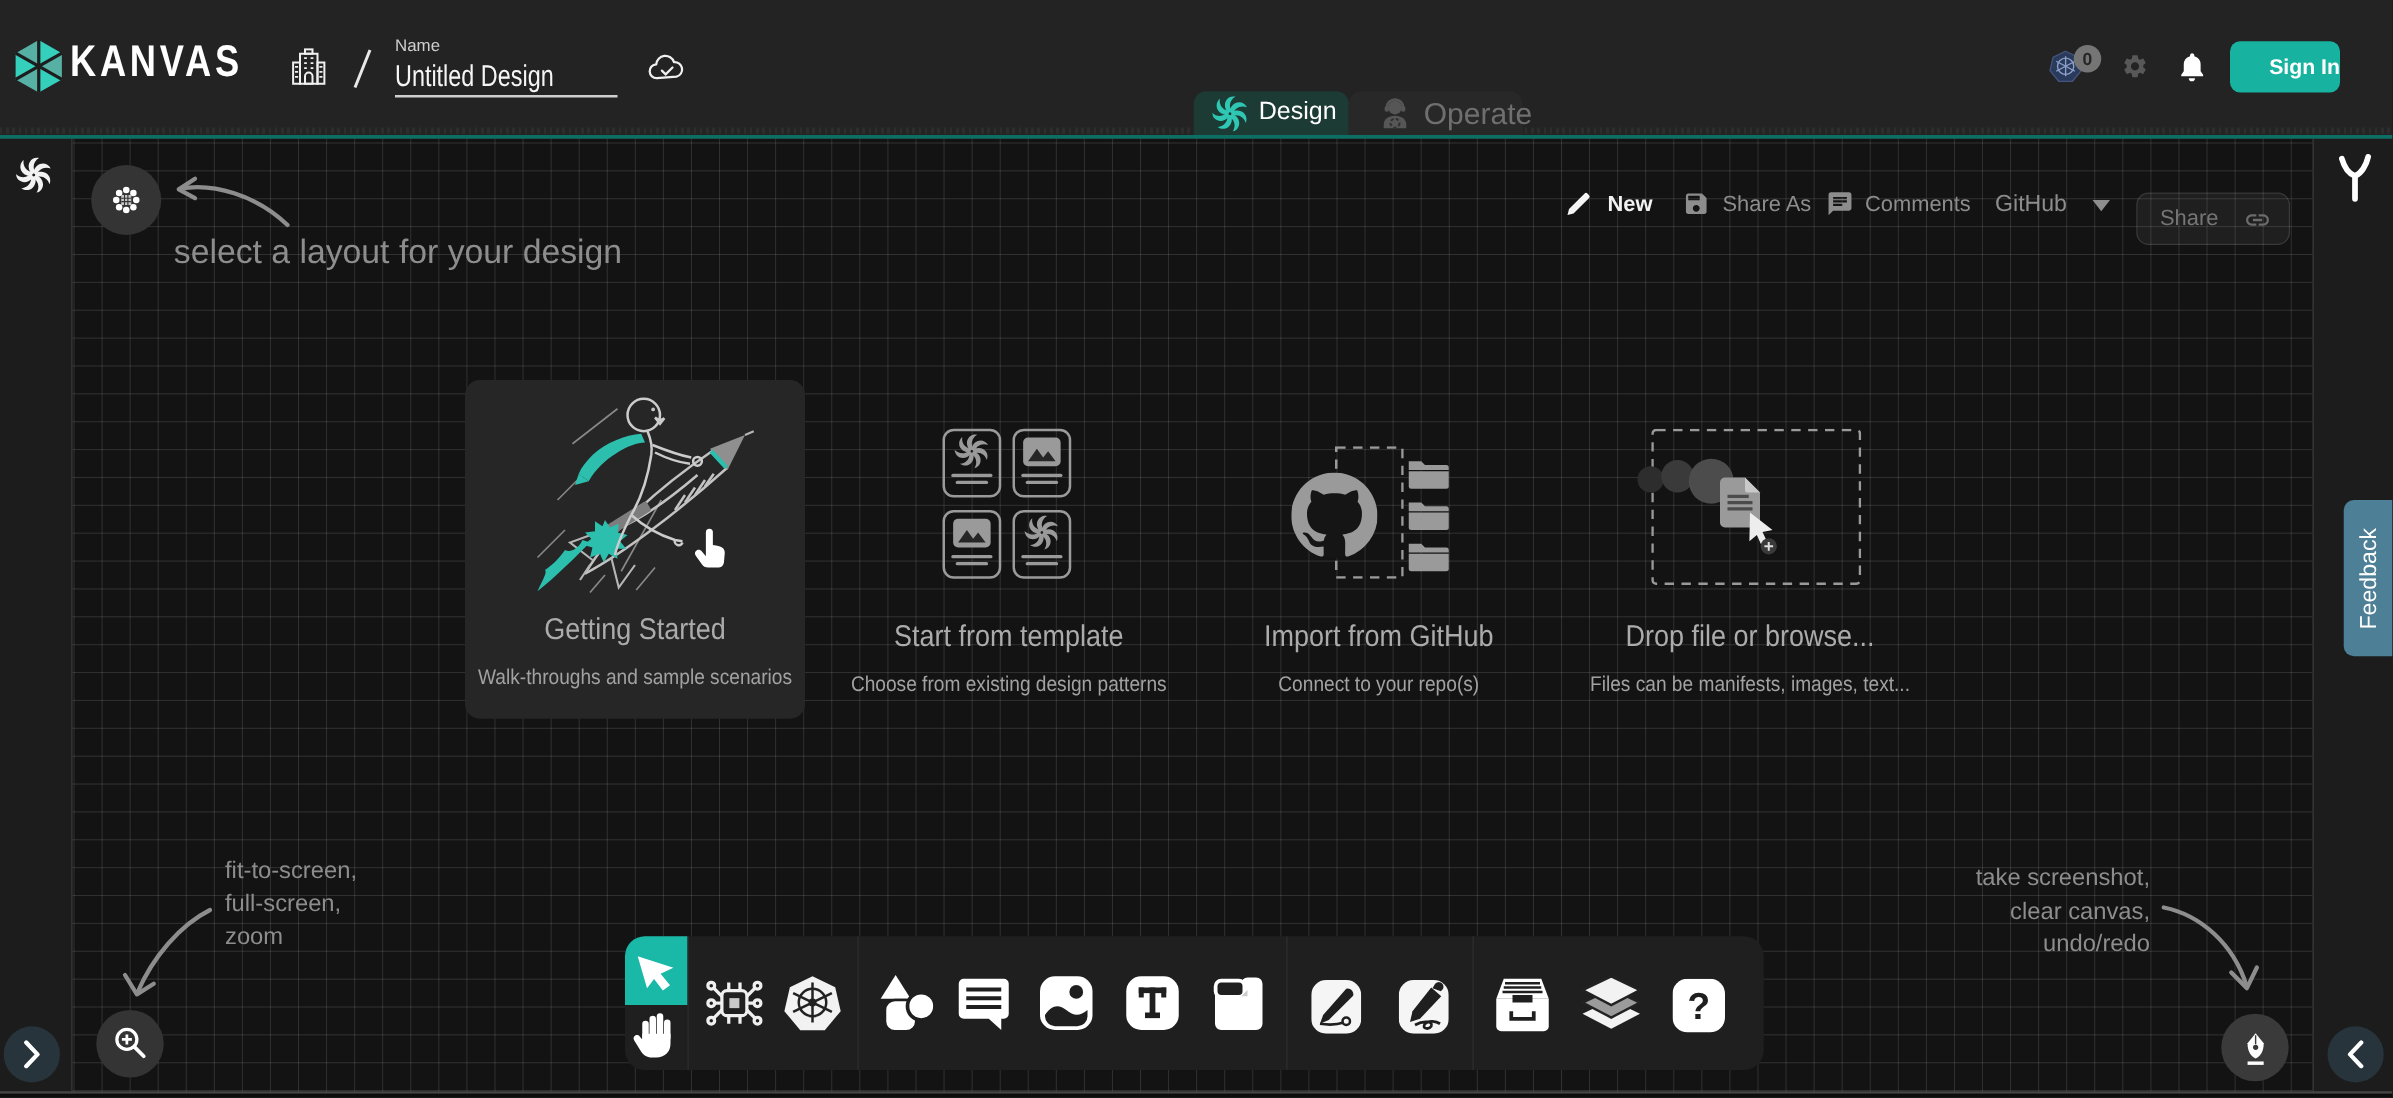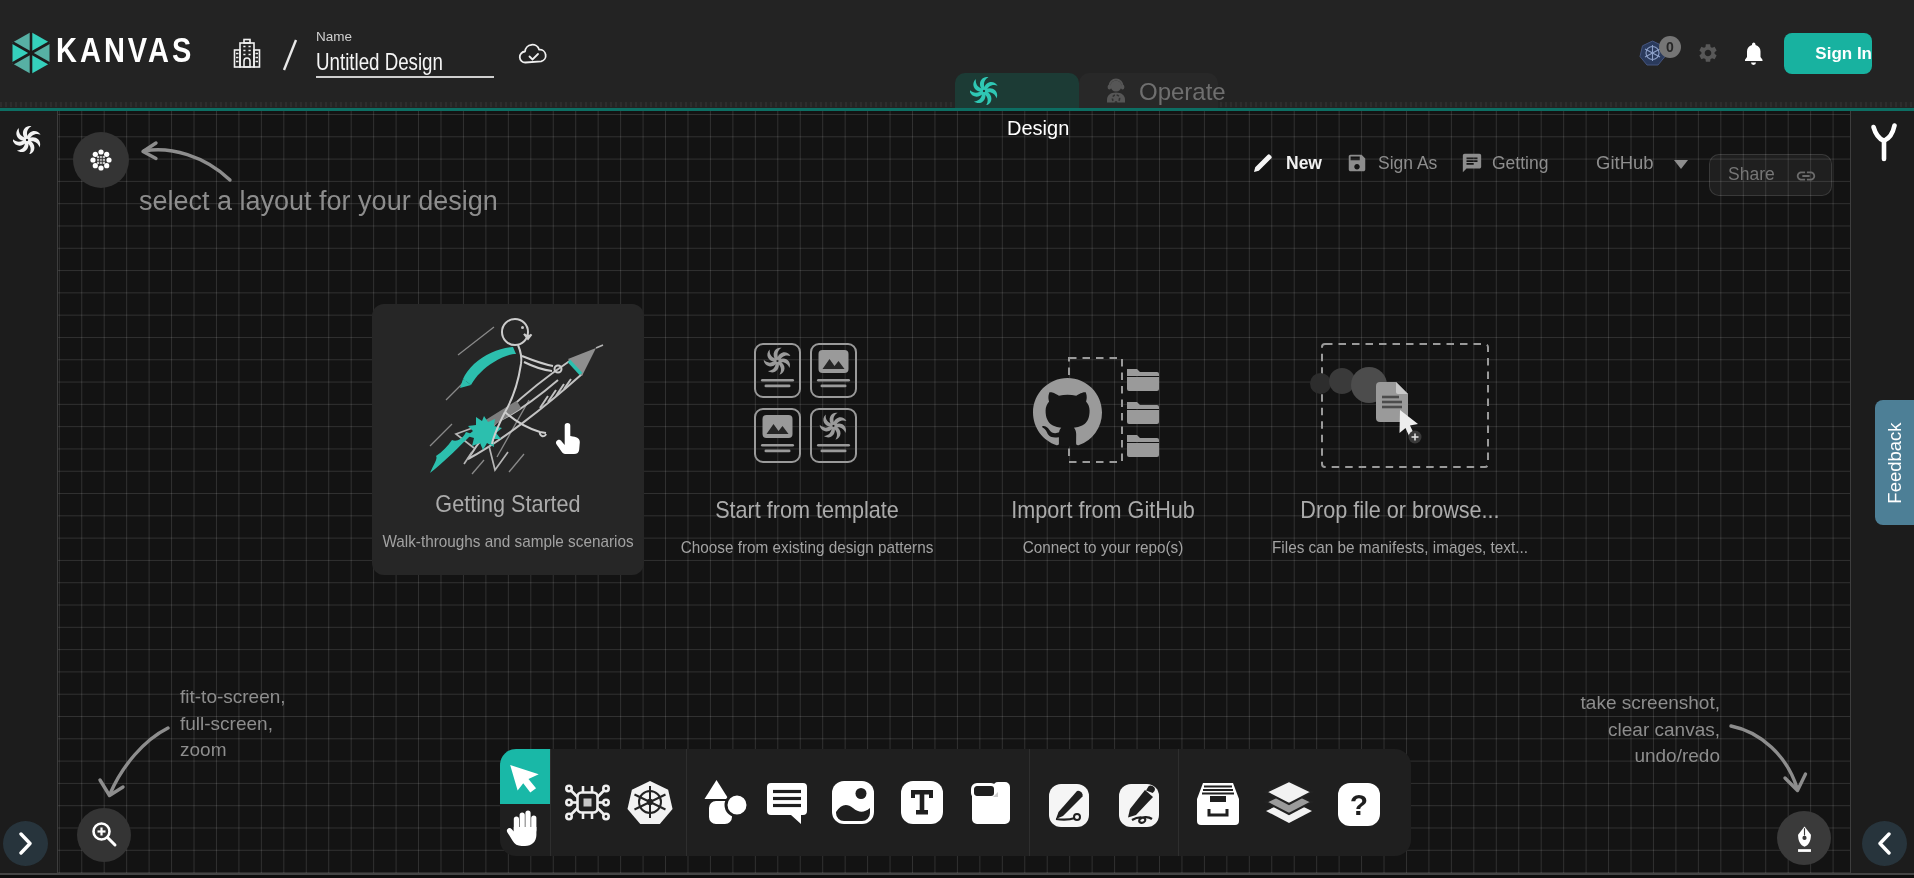--- a/index.html
+++ b/index.html
@@ -134,21 +134,21 @@
               <path d="M-2 -10 C 8 -52 52 -56 68 -26 C 44 -36 16 -24 12 4 Z"></path>
             </g>
           <use href="#blT" transform="rotate(51.4)"></use>
           <use href="#blT" transform="rotate(102.9)"></use>
           <use href="#blT" transform="rotate(154.3)"></use>
           <use href="#blT" transform="rotate(205.7)"></use>
           <use href="#blT" transform="rotate(257.1)"></use>
           <use href="#blT" transform="rotate(308.6)"></use>
         </g>
       </svg>
-      <div class="abs" style="left:52px; top:5px; color:#fff; font-size:20px;margin-top:39px;">Design</div>
+      <div class="abs" style="left:52px; top:5px; color:#fff; font-size:20px;">Design</div>
     </div>
     <div class="abs" style="left:1079px; top:73px; width:139px; height:35px; background:#282828; border-radius:10px 10px 0 0;">
       <svg class="abs" style="left:22px; top:3px;" width="30" height="30" viewBox="0 0 30 30">
         <g fill="#565656">
           <circle cx="15" cy="10" r="5.5"></circle>
           <path d="M15 16.5 c5.5 0 9 2.8 9 7 v3 h-18 v-3 c0-4.2 3.5-7 9-7 z"></path>
         </g>
         <g fill="none" stroke="#565656" stroke-width="2">
           <path d="M8.5 10 a6.5 6.5 0 0 1 13 0"></path>
         </g>
@@ -204,26 +204,26 @@
     <div class="abs" style="left:139px; top:186px; color:#8d8d8d; font-size:27px;">select a layout for your design</div>
 
     <svg class="abs" style="left:1252px; top:152px;" width="22" height="22" viewBox="0 0 22 22">
       <path d="M2 20 L3.2 15.2 L15.5 2.9 a1.8 1.8 0 0 1 2.6 0 l1 1 a1.8 1.8 0 0 1 0 2.6 L6.8 18.8 Z" fill="#f5f5f5"></path>
     </svg>
     <div class="abs" style="left:1286px; top:153px; color:#f2f2f2; font-size:17.5px; font-weight:bold;">New</div>
 
     <svg class="abs" style="left:1346px; top:152px;" width="22" height="22" viewBox="0 0 24 24">
       <path fill="#8d8d8d" d="M17 3H5c-1.11 0-2 .9-2 2v14c0 1.1.89 2 2 2h14c1.1 0 2-.9 2-2V7l-4-4zm-5 16c-1.66 0-3-1.34-3-3s1.34-3 3-3 3 1.34 3 3-1.34 3-3 3zm3-10H5V5h10v4z"></path>
     </svg>
-    <div class="abs" style="left:1378px; top:153px; color:#8d8d8d; font-size:17.5px;">Sign As</div>
+    <div class="abs" style="left:1378px; top:153px; color:#8d8d8d; font-size:17.5px;">Share As</div>
 
     <svg class="abs" style="left:1461px; top:152px;" width="22" height="22" viewBox="0 0 24 24">
       <path fill="#8d8d8d" d="M20 2H4c-1.1 0-2 .9-2 2v18l4-4h14c1.1 0 2-.9 2-2V4c0-1.1-.9-2-2-2zM6 9h12v2H6V9zm8 5H6v-2h8v2zm4-6H6V6h12v2z"></path>
     </svg>
-    <div class="abs" style="left:1492px; top:153px; color:#8d8d8d; font-size:17.5px;">Getting</div>
+    <div class="abs" style="left:1492px; top:153px; color:#8d8d8d; font-size:17.5px;">Comments</div>
 
     <div class="abs" style="left:1596px; top:152px; color:#8d8d8d; font-size:18.5px;">GitHub</div>
     <svg class="abs" style="left:1673px; top:158px;" width="16" height="12" viewBox="0 0 16 12">
       <polygon points="1,2 15,2 8,11" fill="#8d8d8d"></polygon>
     </svg>
 
     <div class="abs" style="left:1709px; top:154px; width:123px; height:42px; background:rgba(255,255,255,0.05); border:1px solid rgba(255,255,255,0.12); border-radius:10px;">
       <div class="abs" style="left:18px; top:9px; color:#767676; font-size:17.5px;">Share</div>
       <svg class="abs" style="left:85px; top:10px;" width="22" height="22" viewBox="0 0 24 24">
         <path fill="#6b6b6b" d="M3.9 12c0-1.71 1.39-3.1 3.1-3.1h4V7H7c-2.76 0-5 2.24-5 5s2.24 5 5 5h4v-1.9H7c-1.71 0-3.1-1.39-3.1-3.1zM8 13h8v-2H8v2zm9-6h-4v1.9h4c1.71 0 3.1 1.39 3.1 3.1s-1.39 3.1-3.1 3.1h-4V17h4c2.76 0 5-2.24 5-5s-2.24-5-5-5z"></path>

